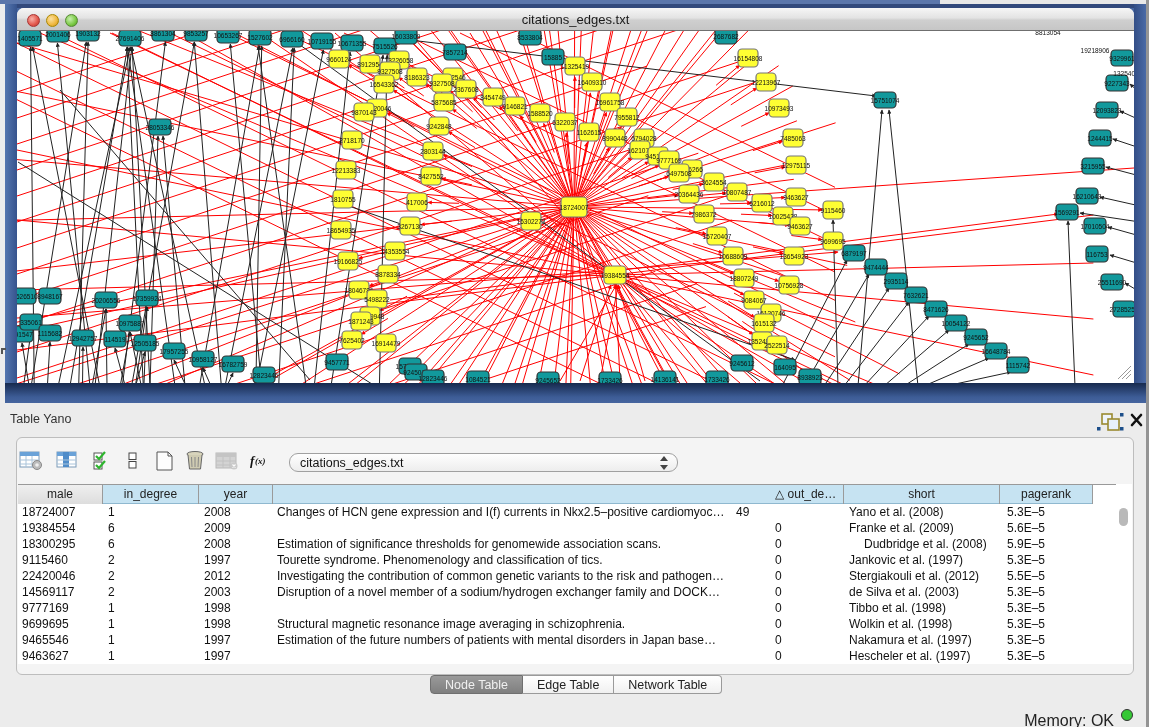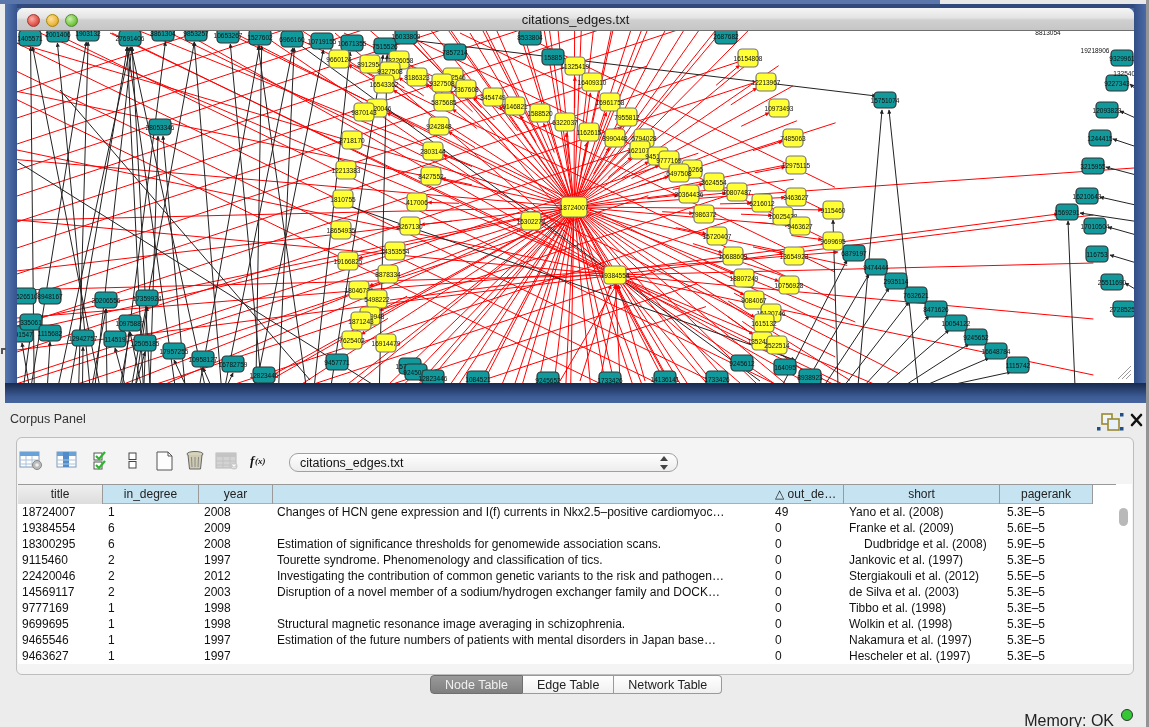--- a/index.html
+++ b/index.html
@@ -615,21 +615,21 @@
 <g stroke="#999" stroke-width="1">
 <line x1="1118" y1="379" x2="1131" y2="366"></line>
 <line x1="1122" y1="379" x2="1131" y2="370"></line>
 <line x1="1126" y1="379" x2="1131" y2="374"></line>
 </g>
 </svg>
   </div>
  </div>
 </div>
 <div id="tablepanel">
- <div id="tptitle">Corpus Panel</div>
+ <div id="tptitle">Table Yano</div>
  <svg width="50" height="22" style="position:absolute;left:1096px;top:8px">
  <rect x="6" y="3" width="10" height="10" fill="#eef4fb" stroke="#9a8a30" stroke-width="1.6"></rect>
  <rect x="12" y="8" width="11" height="11" fill="#e8f0fa" stroke="#9a8a30" stroke-width="1.6"></rect>
  <rect x="24" y="2" width="3.5" height="3.5" fill="#1d4f8a"></rect>
  <rect x="1" y="16" width="3.5" height="3.5" fill="#1d4f8a"></rect>
  <rect x="24" y="16" width="3.5" height="3.5" fill="#1d4f8a"></rect>
  <path d="M36 4 L45 14 M45 4 L36 14" stroke="#111" stroke-width="2.6" stroke-linecap="round"></path>
 </svg>
  <div id="tpbox"></div>
  <svg width="280" height="30" style="position:absolute;left:16px;top:46px">
@@ -685,35 +685,35 @@
  <text x="239" y="15" font-size="9px" font-style="italic" font-weight="bold" font-family="Liberation Serif,serif" fill="#111">(x)</text>
 </svg>
 <div style="position:absolute;left:289px;top:50px;width:389px;height:19px;background:linear-gradient(#fefefe,#ededed);border:1px solid #a0a0a0;border-radius:9px">
  <span style="position:absolute;left:10px;top:1px;font-size:12.5px;color:#111;line-height:17px">citations_edges.txt</span>
  <svg width="10" height="15" style="position:absolute;right:8px;top:2px">
   <path d="M5 0 L9 5 L1 5 z" fill="#444"></path>
         <path d="M5 14 L9 9 L1 9 z" fill="#444"></path>
  </svg>
 </div>
  <div id="thead">
-  <span class="hc" style="left:0;width:85px;background:linear-gradient(#efefef,#dcdcdc)">title</span>
+  <span class="hc" style="left:0;width:85px;background:linear-gradient(#efefef,#dcdcdc)">male</span>
   <span class="hc" style="left:85px;width:96px">in_degree</span>
   <span class="hc" style="left:181px;width:74px">year</span>
   <span class="hc" style="left:753px;width:73px;text-align:left;padding-left:4px">△ out_de…</span>
   <span class="hc" style="left:826px;width:156px">short</span>
   <span class="hc" style="left:982px;width:93px">pagerank</span>
   <span class="hc" style="left:1075px;width:23px;background:#fff;border-right:none"></span>
  </div>
  <div id="tbody">
 <div class="trow" style="top:0px">
         <span style="left:4px">18724007</span>
         <span style="left:90px">1</span>
         <span style="left:186px">2008</span>
         <span style="left:259px">Changes of HCN gene expression and I(f) currents in Nkx2.5–positive cardiomyoc…</span>
-        <span style="left:757px">49</span>
+        <span style="left:718px">49</span>
         <span style="left:831px">Yano et al. (2008)</span>
         <span style="left:989px">5.3E–5</span>
       </div>
 <div class="trow" style="top:16px">
         <span style="left:4px">19384554</span>
         <span style="left:90px">6</span>
         <span style="left:186px">2009</span>
         <span style="left:757px">0</span>
         <span style="left:831px">Franke et al. (2009)</span>
         <span style="left:989px">5.6E–5</span>

